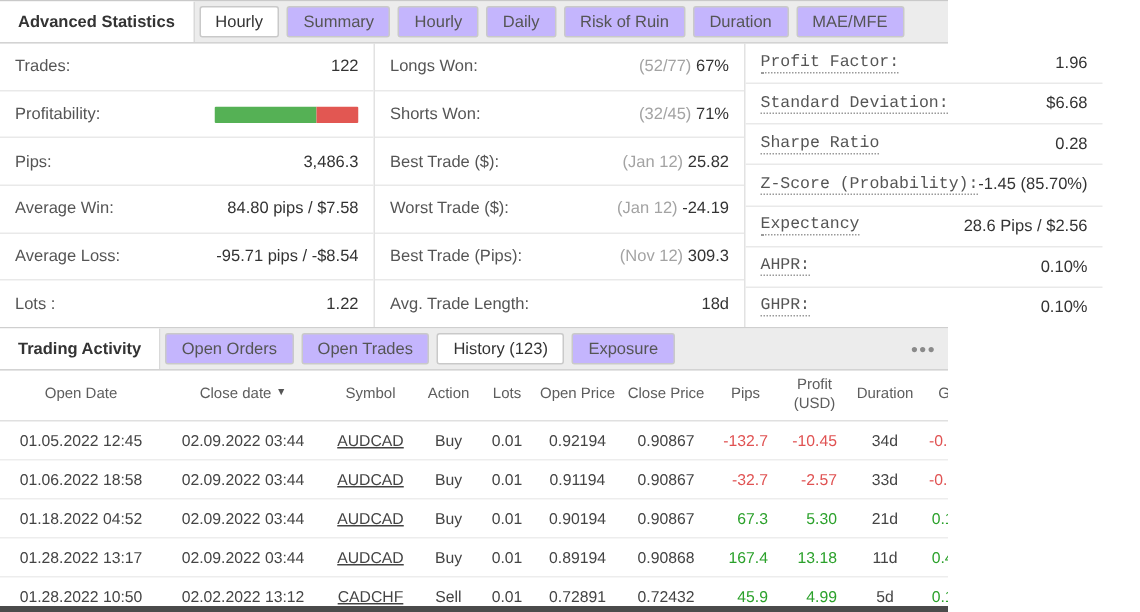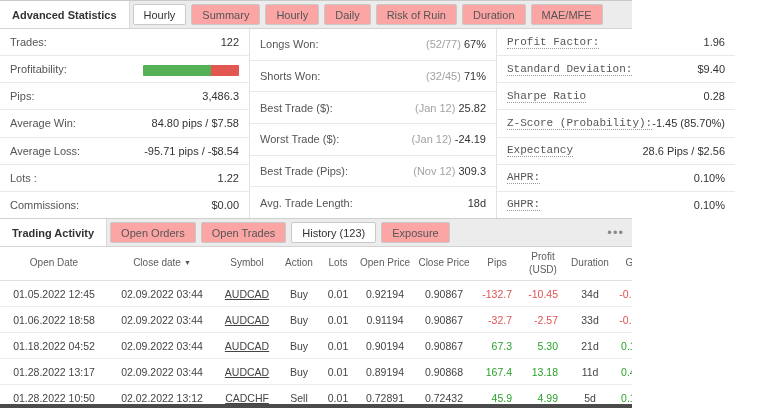--- a/index.html
+++ b/index.html
@@ -16,21 +16,21 @@
     border-bottom: 1px solid #d3d3d3; display: flex; align-items: stretch; position: relative;
   }
   .tab-title {
     background: #fff; font-weight: bold; color: #333;
     display: flex; align-items: center; padding: 0 12px;
     border-right: 1px solid #d9d9d9;
   }
   .chip {
     margin: 3px 2px 3px 3px; padding: 0 10px;
     display: flex; align-items: center;
-    background: #fca5a5; border: 1px solid #c9c9c9; border-radius: 2px;
+    background: #c4b5fd; border: 1px solid #c9c9c9; border-radius: 2px;
     color: #555; cursor: pointer; white-space: nowrap;
   }
   .chip.active { background: #fff; color: #333; }
   .menu-dots {
     position: absolute; right: 8px; top: 0; height: 100%;
     display: flex; align-items: center; color: #8a8a8a;
     font-size: 13px; letter-spacing: 1px; cursor: pointer;
   }
 
   
@@ -122,24 +122,20 @@
           <span class="stat-value"><span>84.80 pips / $7.58</span></span>
         </div>
         <div class="stat-row">
           <span class="stat-label">Average Loss:</span>
           <span class="stat-value"><span>-95.71 pips / -$8.54</span></span>
         </div>
         <div class="stat-row">
           <span class="stat-label">Lots :</span>
           <span class="stat-value"><span>1.22</span></span>
         </div>
-        <div class="stat-row">
-          <span class="stat-label">Commissions:</span>
-          <span class="stat-value"><span>$0.00</span></span>
-        </div>
       </div>
     <div class="stat-col c2">
         <div class="stat-row">
           <span class="stat-label">Longs Won:</span>
           <span class="stat-value"><span class="muted">(52/77) </span><span>67%</span></span>
         </div>
         <div class="stat-row">
           <span class="stat-label">Shorts Won:</span>
           <span class="stat-value"><span class="muted">(32/45) </span><span>71%</span></span>
         </div>
@@ -160,21 +156,21 @@
           <span class="stat-value"><span>18d</span></span>
         </div>
       </div>
     <div class="stat-col c3">
         <div class="stat-row">
           <span class="stat-label dotted">Profit Factor:</span>
           <span class="stat-value"><span>1.96</span></span>
         </div>
         <div class="stat-row">
           <span class="stat-label dotted">Standard Deviation:</span>
-          <span class="stat-value"><span>$9.40</span></span>
+          <span class="stat-value"><span>$6.68</span></span>
         </div>
         <div class="stat-row">
           <span class="stat-label dotted">Sharpe Ratio</span>
           <span class="stat-value"><span>0.28</span></span>
         </div>
         <div class="stat-row">
           <span class="stat-label dotted">Z-Score (Probability):</span>
           <span class="stat-value"><span>-1.45 (85.70%)</span></span>
         </div>
         <div class="stat-row">

